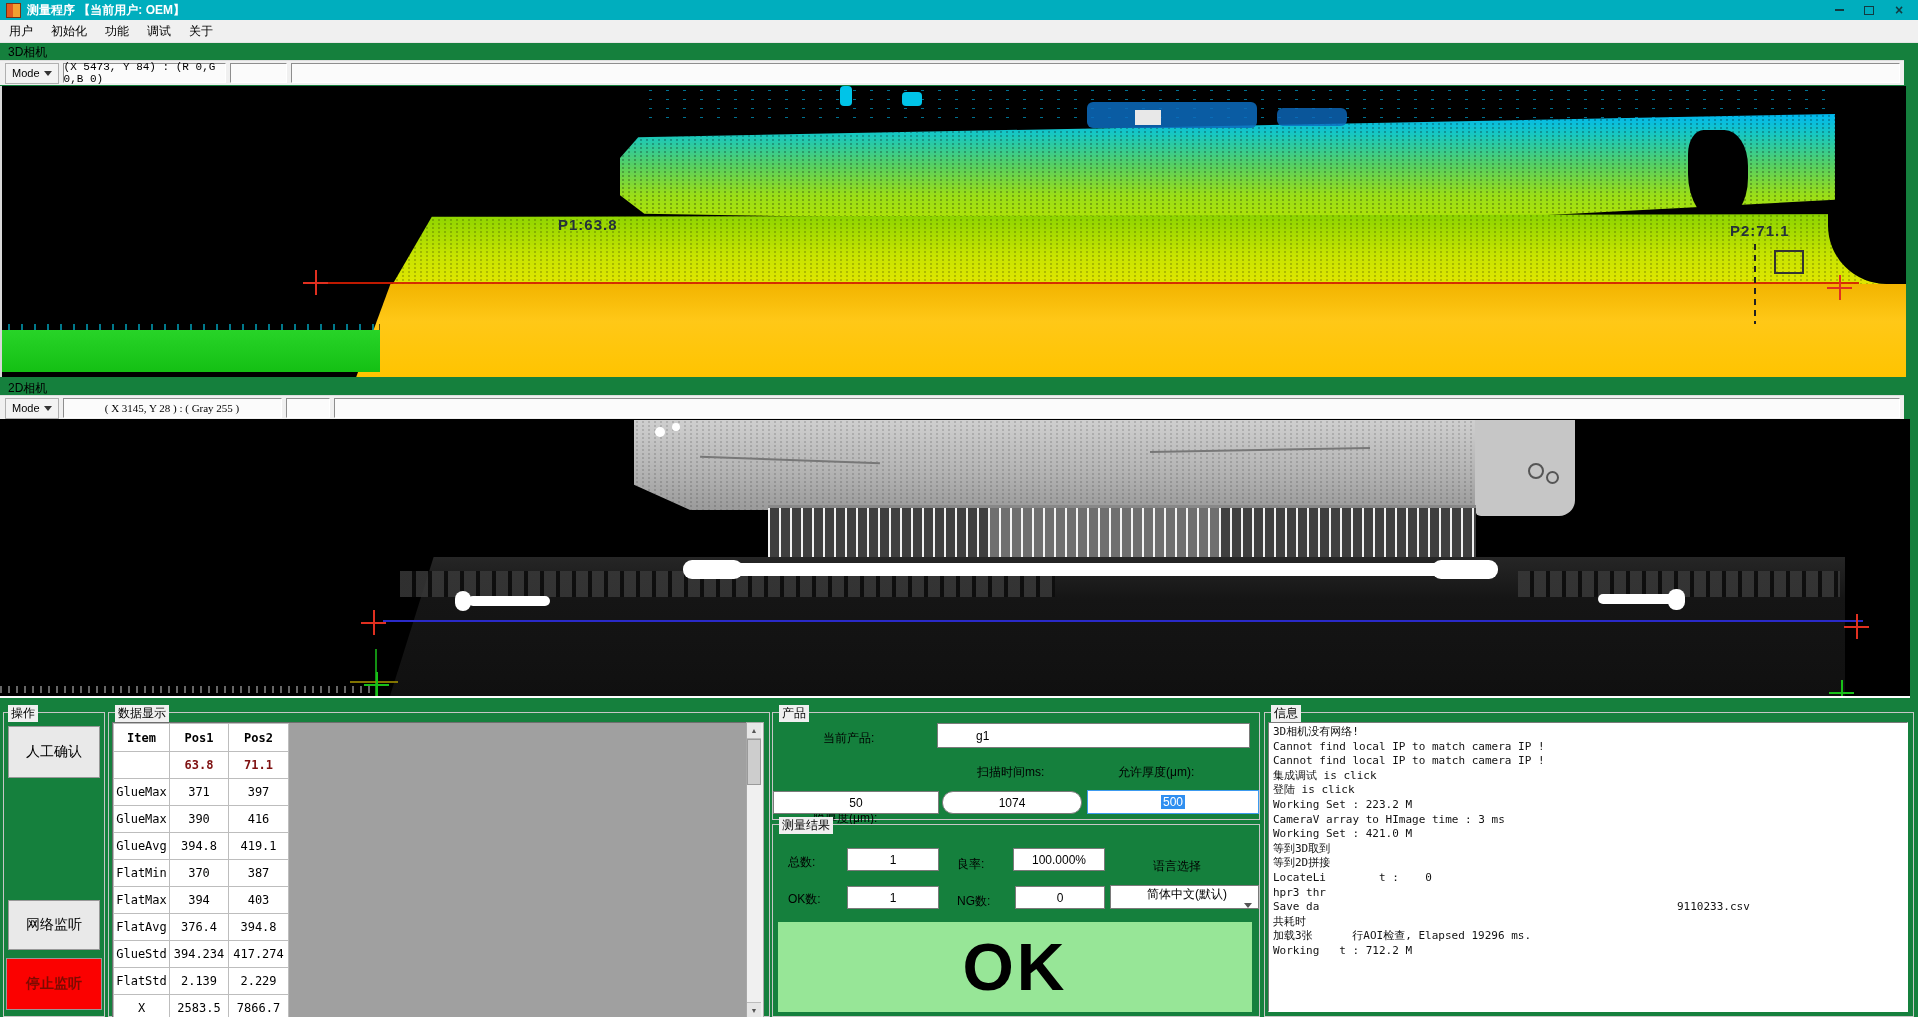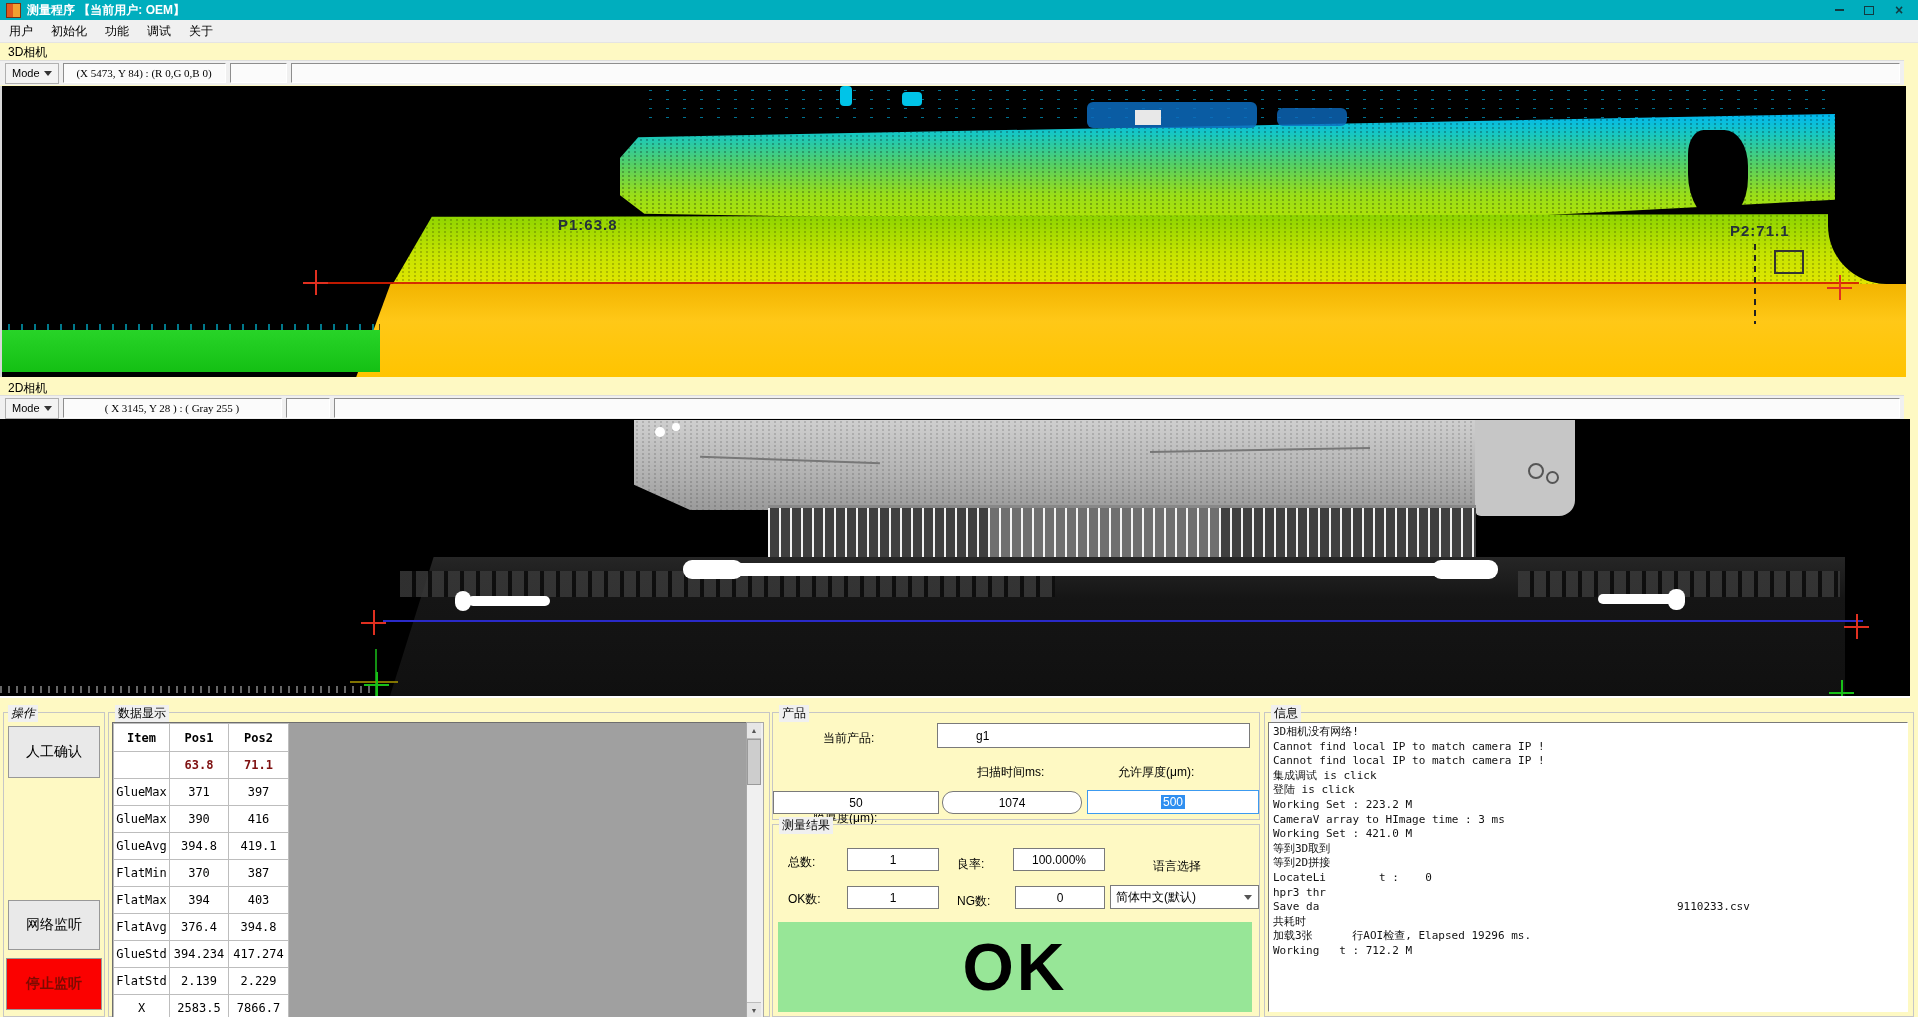--- a/index.html
+++ b/index.html
@@ -1,16 +1,16 @@
 <!DOCTYPE html>
 <html><head>
 <meta charset="utf-8">
 <style>
   html,body{margin:0;padding:0;background:#d4d0c8;}
-  #app{position:relative;width:1918px;height:1017px;background:#fef9c3;overflow:hidden;
+  #app{position:relative;width:1918px;height:1017px;background:#15803d;overflow:hidden;
        font-family:"Liberation Sans",sans-serif;font-size:12px;color:#000;}
   .abs{position:absolute;}
   
   #titlebar{left:0;top:0;width:1918px;height:20px;background:#00aebe;display:flex;align-items:center;}
   #appicon{width:13px;height:13px;margin:0 6px 0 6px;background:
     linear-gradient(90deg,#e05a20 50%,#f0a030 50%);border:1px solid #7a3010;}
   #wintitle{color:#ffffff;font-weight:bold;font-size:12px;}
   .winbtn{width:30px;height:18px;display:flex;align-items:center;justify-content:center;color:#123a40;}
   #btn-min span{display:block;width:9px;height:2px;background:#123a40;}
   #btn-restore span{display:block;width:8px;height:7px;border:1.5px solid #123a40;background:transparent;}
@@ -55,21 +55,21 @@
   .sb{background:#f0f0f0;border:1px solid #a8a8a8;}
   .sb .arr{position:absolute;left:0;width:14px;height:15px;display:flex;align-items:center;justify-content:center;
            font-size:7px;color:#555;background:#e6e6e6;border-bottom:1px solid #bbb;}
   .sb .arr.dn{bottom:0;border-top:1px solid #bbb;border-bottom:none;}
   .sb .thumb{position:absolute;left:0;top:16px;width:14px;height:46px;background:#cdcdcd;border:1px solid #9a9a9a;box-sizing:border-box;}
   
   .field{background:#ffffff;border:1px solid #7a7a7a;display:flex;align-items:center;justify-content:center;font-size:12px;}
   .field.focus{border:1px solid #3c9af0;}
   .selhl{background:#308ff0;color:#fff;padding:0 2px;}
   .lbl{font-size:12px;}
-  .combo{background:#ffffff;border:1px solid #7a7a7a;display:flex;align-items:center;font-size:12px;padding-left:5px;}
+  .combo{background:#ffffff;border:1px solid #7a7a7a;display:flex;align-items:center;font-size:12px;padding-left:5px;flex-direction:column;}
   .combo .arrow{margin-left:auto;margin-right:6px;width:0;height:0;border-left:4px solid transparent;border-right:4px solid transparent;border-top:5px solid #555;}
   #okpanel{left:778px;top:922px;width:474px;height:90px;background:#97e697;display:flex;align-items:center;justify-content:center;
            font-size:66px;font-weight:bold;letter-spacing:3px;}
   
   #logbox{left:1268px;top:722px;width:640px;height:290px;background:#ffffff;border:1px solid;border-color:#7a7a7a #fff #fff #7a7a7a;
           overflow:hidden;padding:2px 0 0 4px;box-sizing:border-box;}
   .log-line{font-family:"DejaVu Sans Mono",monospace;font-size:11px;line-height:14.6px;white-space:pre;color:#111;}
 </style>
 </head>
 <body>
@@ -97,21 +97,21 @@
     <div class="menu-item">调试</div>
     <div class="menu-item">关于</div>
   </div>
 
   <div class="abs cam-label" style="left:0;top:44px;">3D相机</div>
   <div class="abs moderow" style="left:0;top:60px;">
     <div class="modebtn">
         <span>Mode</span>
         <b></b>
       </div>
-    <div class="statbox" style="width:161px;margin-left:4px;">(X 5473, Y 84) : (R 0,G 0,B 0)</div>
+    <div class="statbox" style="width:161px;margin-left:4px;font-family:Liberation Mono, monospace;">(X 5473, Y 84) : (R 0,G 0,B 0)</div>
     <div class="statbox" style="width:55px;margin-left:4px;"></div>
     <div class="statbox" style="flex:1;margin:0 4px;"></div>
   </div>
 
   <div id="img3d" class="abs">
     <div class="abs" style="left:618px;top:28px;width:1215px;height:116px;
          clip-path:polygon(0 38%,1.5% 20%,100% 0,100% 74%,60% 96%,2% 86%,0 70%);
          background:linear-gradient(180deg,#00b8f0 0%,#18c8c0 18%,#58d060 45%,#9ade18 70%,#b8e400 100%);"></div>
     <div class="abs noise" style="left:618px;top:28px;width:1215px;height:116px;opacity:.45;
          clip-path:polygon(0 38%,1.5% 20%,100% 0,100% 74%,60% 96%,2% 86%,0 70%);"></div>
@@ -210,21 +210,21 @@
         <i class="h"></i>
         <i class="v"></i>
       </div>
     <div class="abs cross" style="left:1829px;top:261px;color:#18c018;">
         <i class="h"></i>
         <i class="v"></i>
       </div>
   </div>
 
   <div class="abs group" style="left:3px;top:712px;width:100px;height:303px;"></div>
-  <div class="abs gtitle" style="left:8px;top:705px;font-style:italic;">操作</div>
+  <div class="abs gtitle" style="left:8px;top:705px;">操作</div>
   <div class="abs btn" style="left:8px;top:726px;width:90px;height:50px;">人工确认</div>
   <div class="abs btn" style="left:8px;top:900px;width:90px;height:48px;">网络监听</div>
   <div class="abs btn" id="btn-stop" style="left:6px;top:958px;width:94px;height:50px;">停止监听</div>
 
   <div class="abs group" style="left:108px;top:712px;width:660px;height:303px;"></div>
   <div class="abs gtitle" style="left:115px;top:705px;">数据显示</div>
   <div id="tblwrap" class="abs">
     <table id="dtable">
       <tbody>
           <tr>

